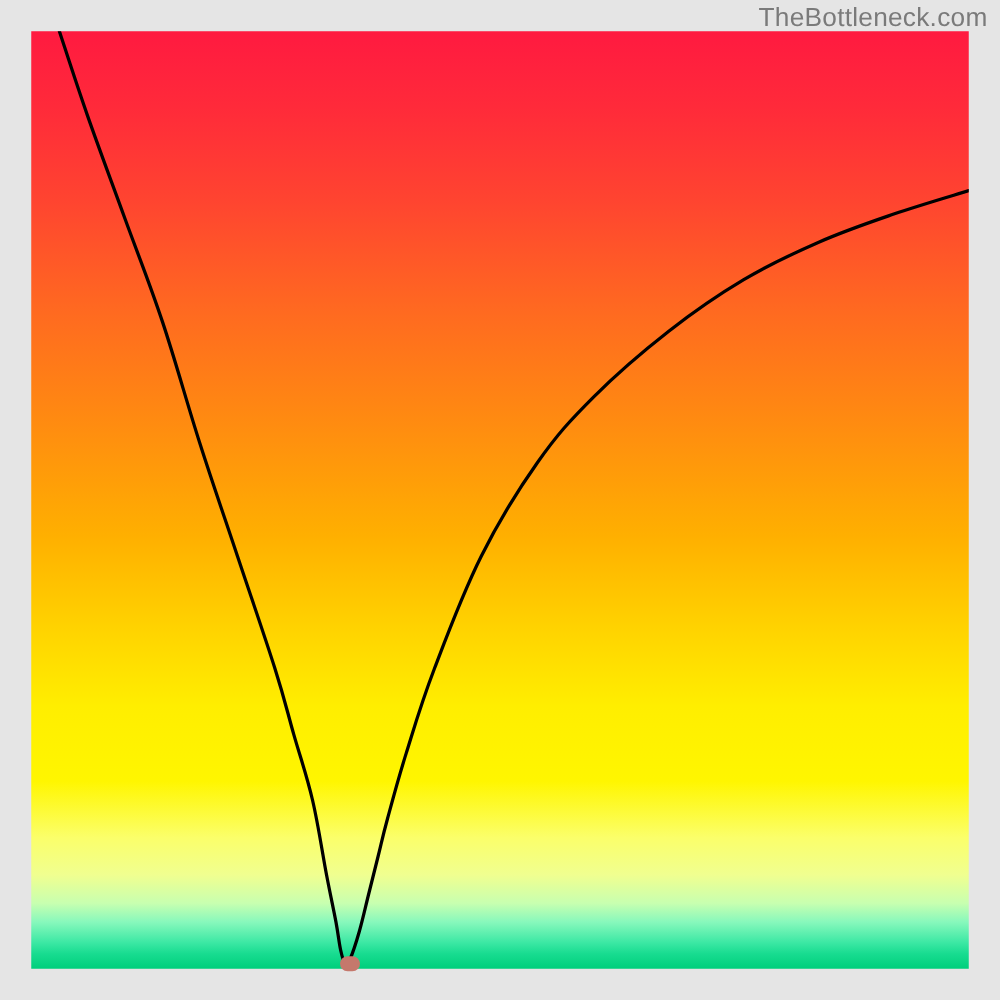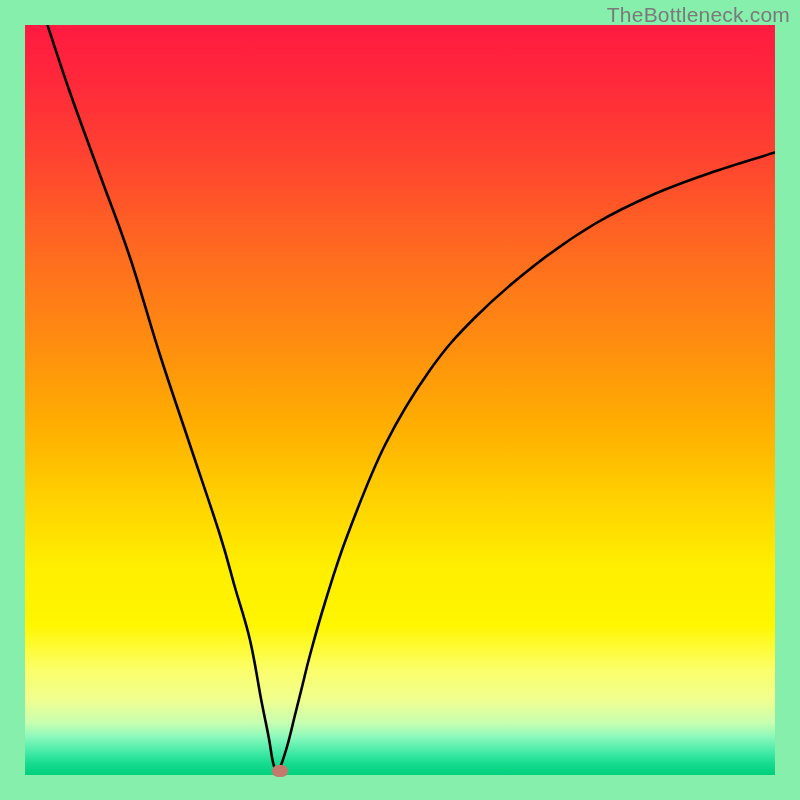--- a/index.html
+++ b/index.html
@@ -8,21 +8,21 @@
     width: 800px;
     height: 800px;
     background: #000;
     overflow: hidden;
     font-family: Arial, Helvetica, sans-serif;
   }
   .frame {
     position: relative;
     width: 800px;
     height: 800px;
-    background: #86efac;
+    background: #e5e5e5;
   }
   .plot {
     position: absolute;
     left: 25px;
     top: 25px;
     width: 750px;
     height: 750px;
     background: linear-gradient(
       to bottom,
       #ff1a40 0%,

